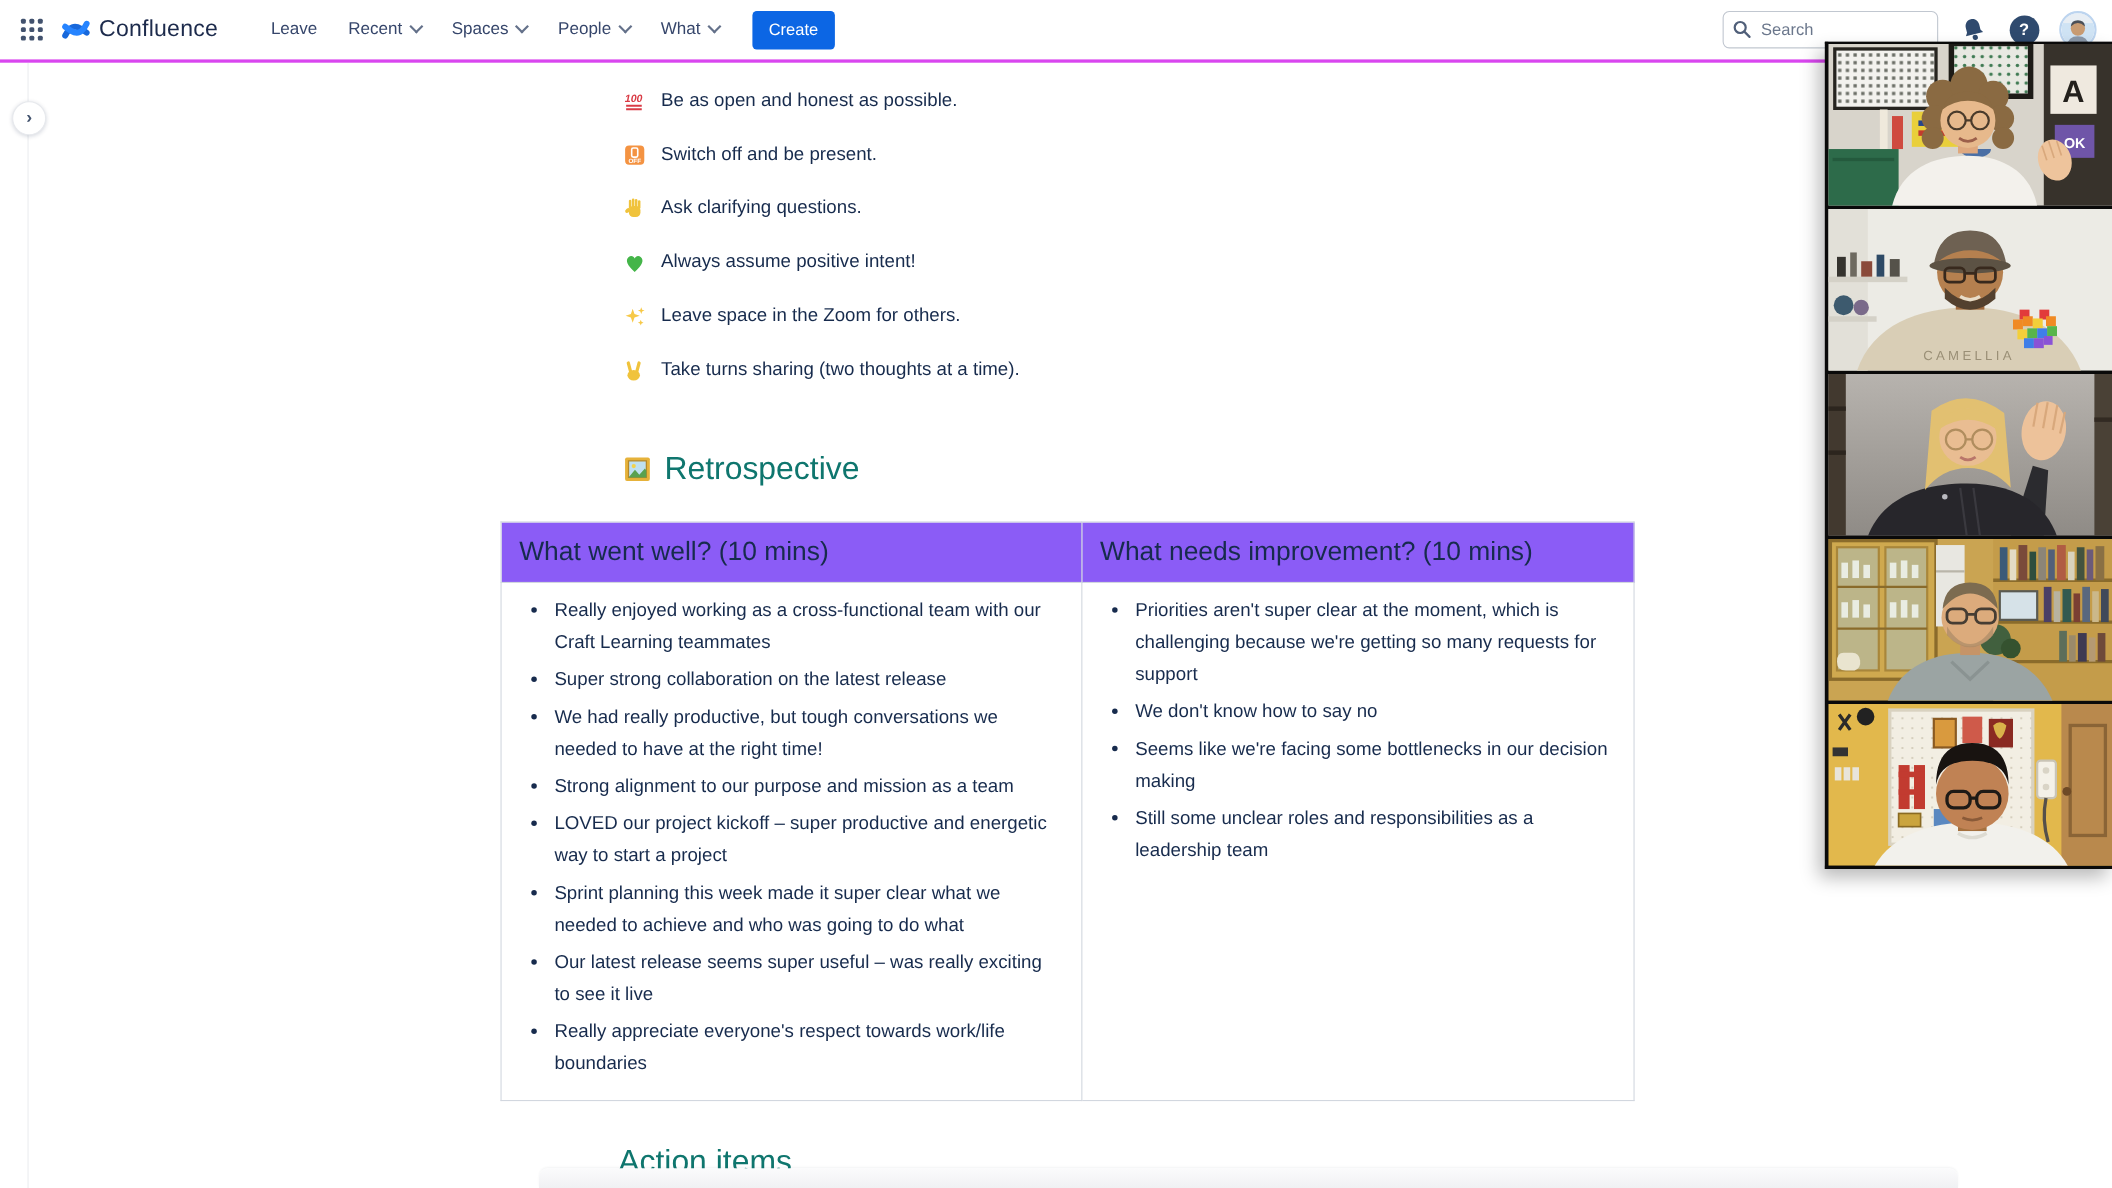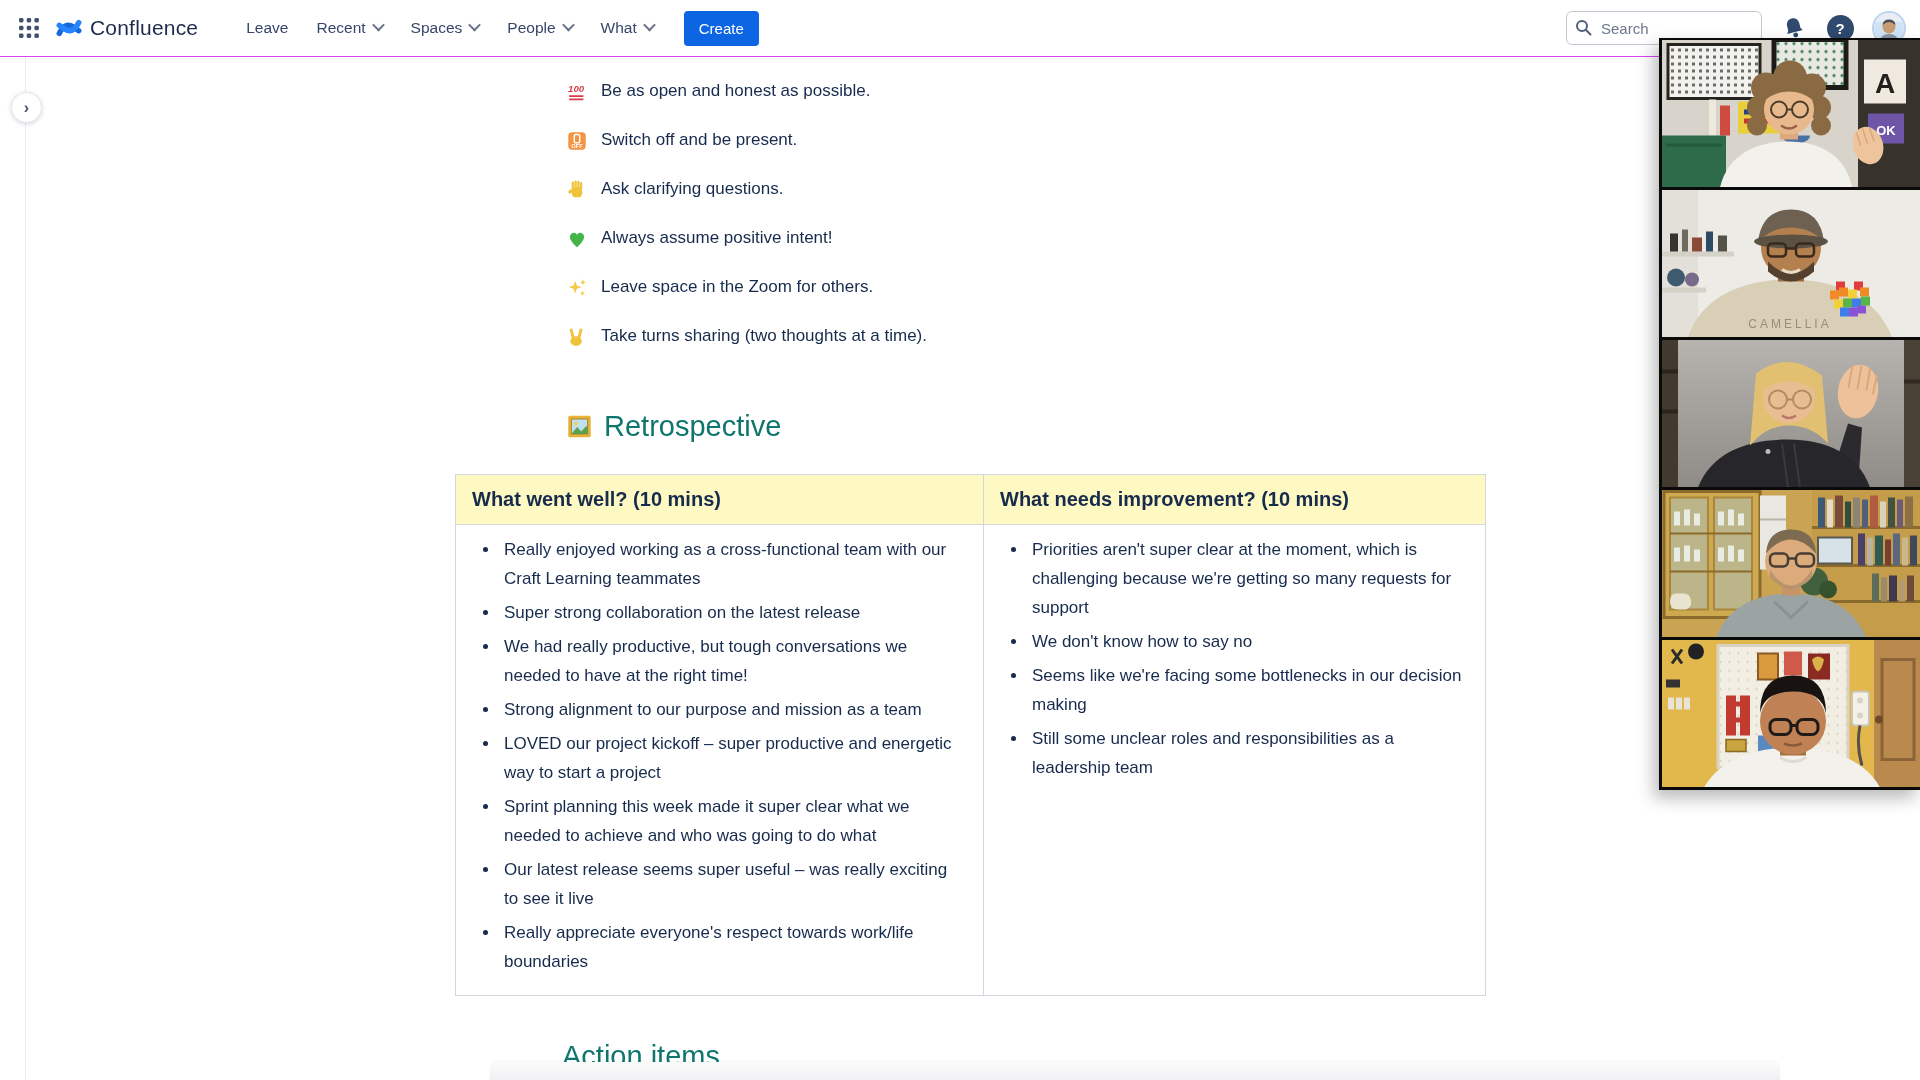--- a/index.html
+++ b/index.html
@@ -1,21 +1,21 @@
 <!DOCTYPE html>
 <html><head>
 <meta charset="utf-8">
 <style>
   html,body{margin:0;padding:0;background:#fff;}
   .page{position:relative;width:1920px;height:1080px;overflow:hidden;
         font-family:"Liberation Sans",sans-serif;color:#172B4D;background:#fff;}
 
   
   .topnav{position:absolute;left:0;top:0;width:1920px;height:57px;background:#fff;
-          border-bottom:1px solid #d946ef;display:flex;align-items:center;box-sizing:border-box;z-index:5;}
+          border-bottom:3px solid #d946ef;display:flex;align-items:center;box-sizing:border-box;z-index:5;}
   .appgrid{margin:0 14px 0 16px;width:26px;height:26px;display:flex;align-items:center;justify-content:center;cursor:pointer;}
   .logo{display:flex;align-items:center;gap:8px;margin-right:34px;}
   .logo-text{font-size:21px;font-weight:500;color:#1D2B4C;letter-spacing:.2px;}
   .navitem{display:flex;align-items:center;font-size:15.5px;font-weight:500;color:#36466B;
            margin:0 14px;cursor:pointer;white-space:nowrap;}
   .chev{display:inline-block;width:7px;height:7px;border-right:2px solid #64718A;border-bottom:2px solid #64718A;
         transform:rotate(45deg) translate(-1px,-1px);margin-left:8px;margin-top:-3px;}
   .create-btn{margin-left:16px;height:35px;padding:0 15px;background:#0C66E4;color:#fff;border:none;
               border-radius:4px;font-size:15px;font-weight:500;font-family:inherit;cursor:pointer;}
   .nav-right{margin-left:auto;display:flex;align-items:center;gap:18px;padding-right:14px;}
@@ -39,21 +39,21 @@
   .rules{position:absolute;left:566px;top:76px;}
   .rule{display:flex;align-items:center;margin-bottom:20px;font-size:17px;line-height:29px;}
   .rule .eicon{width:22px;height:22px;margin-right:13px;flex:0 0 auto;margin-top:3px;}
   .h2{position:absolute;font-size:29px;font-weight:400;color:#0f766e;display:flex;align-items:center;}
   .retro-h{left:566px;top:386px;}
   .retro-h .eicon{width:27px;height:27px;margin-right:11px;}
   .action-h{left:562px;top:1016px;text-align:right;}
 
   table.retro{position:absolute;left:455px;top:474px;width:1030px;border-collapse:collapse;table-layout:fixed;}
   table.retro th,table.retro td{border:1px solid #D2D7DF;vertical-align:top;text-align:left;}
-  table.retro th{background:#fef9c3;font-size:20px;font-weight:700;color:#172B4D;padding:13px 16px;}
+  table.retro th{background:#8b5cf6;font-size:24px;font-weight:400;color:#172B4D;padding:13px 16px;}
   table.retro td{padding:10px 20px 14px 14px;}
   table.retro col.c1{width:528px;} table.retro col.c2{width:502px;}
   table.retro ul{margin:0;padding-left:30px;}
   table.retro li{font-size:17px;line-height:29px;margin-bottom:5px;padding-left:4px;}
 
   .bottom-band{position:absolute;left:490px;top:1062px;width:1290px;height:18px;border-radius:8px 8px 0 0;
                background:linear-gradient(#fbfbfc,#f0f1f3);box-shadow:0 -1px 2px rgba(9,30,66,.05);}
 
   
   .vstrip{position:absolute;left:1659px;top:38px;width:261px;height:752px;background:#0a0a0a;

